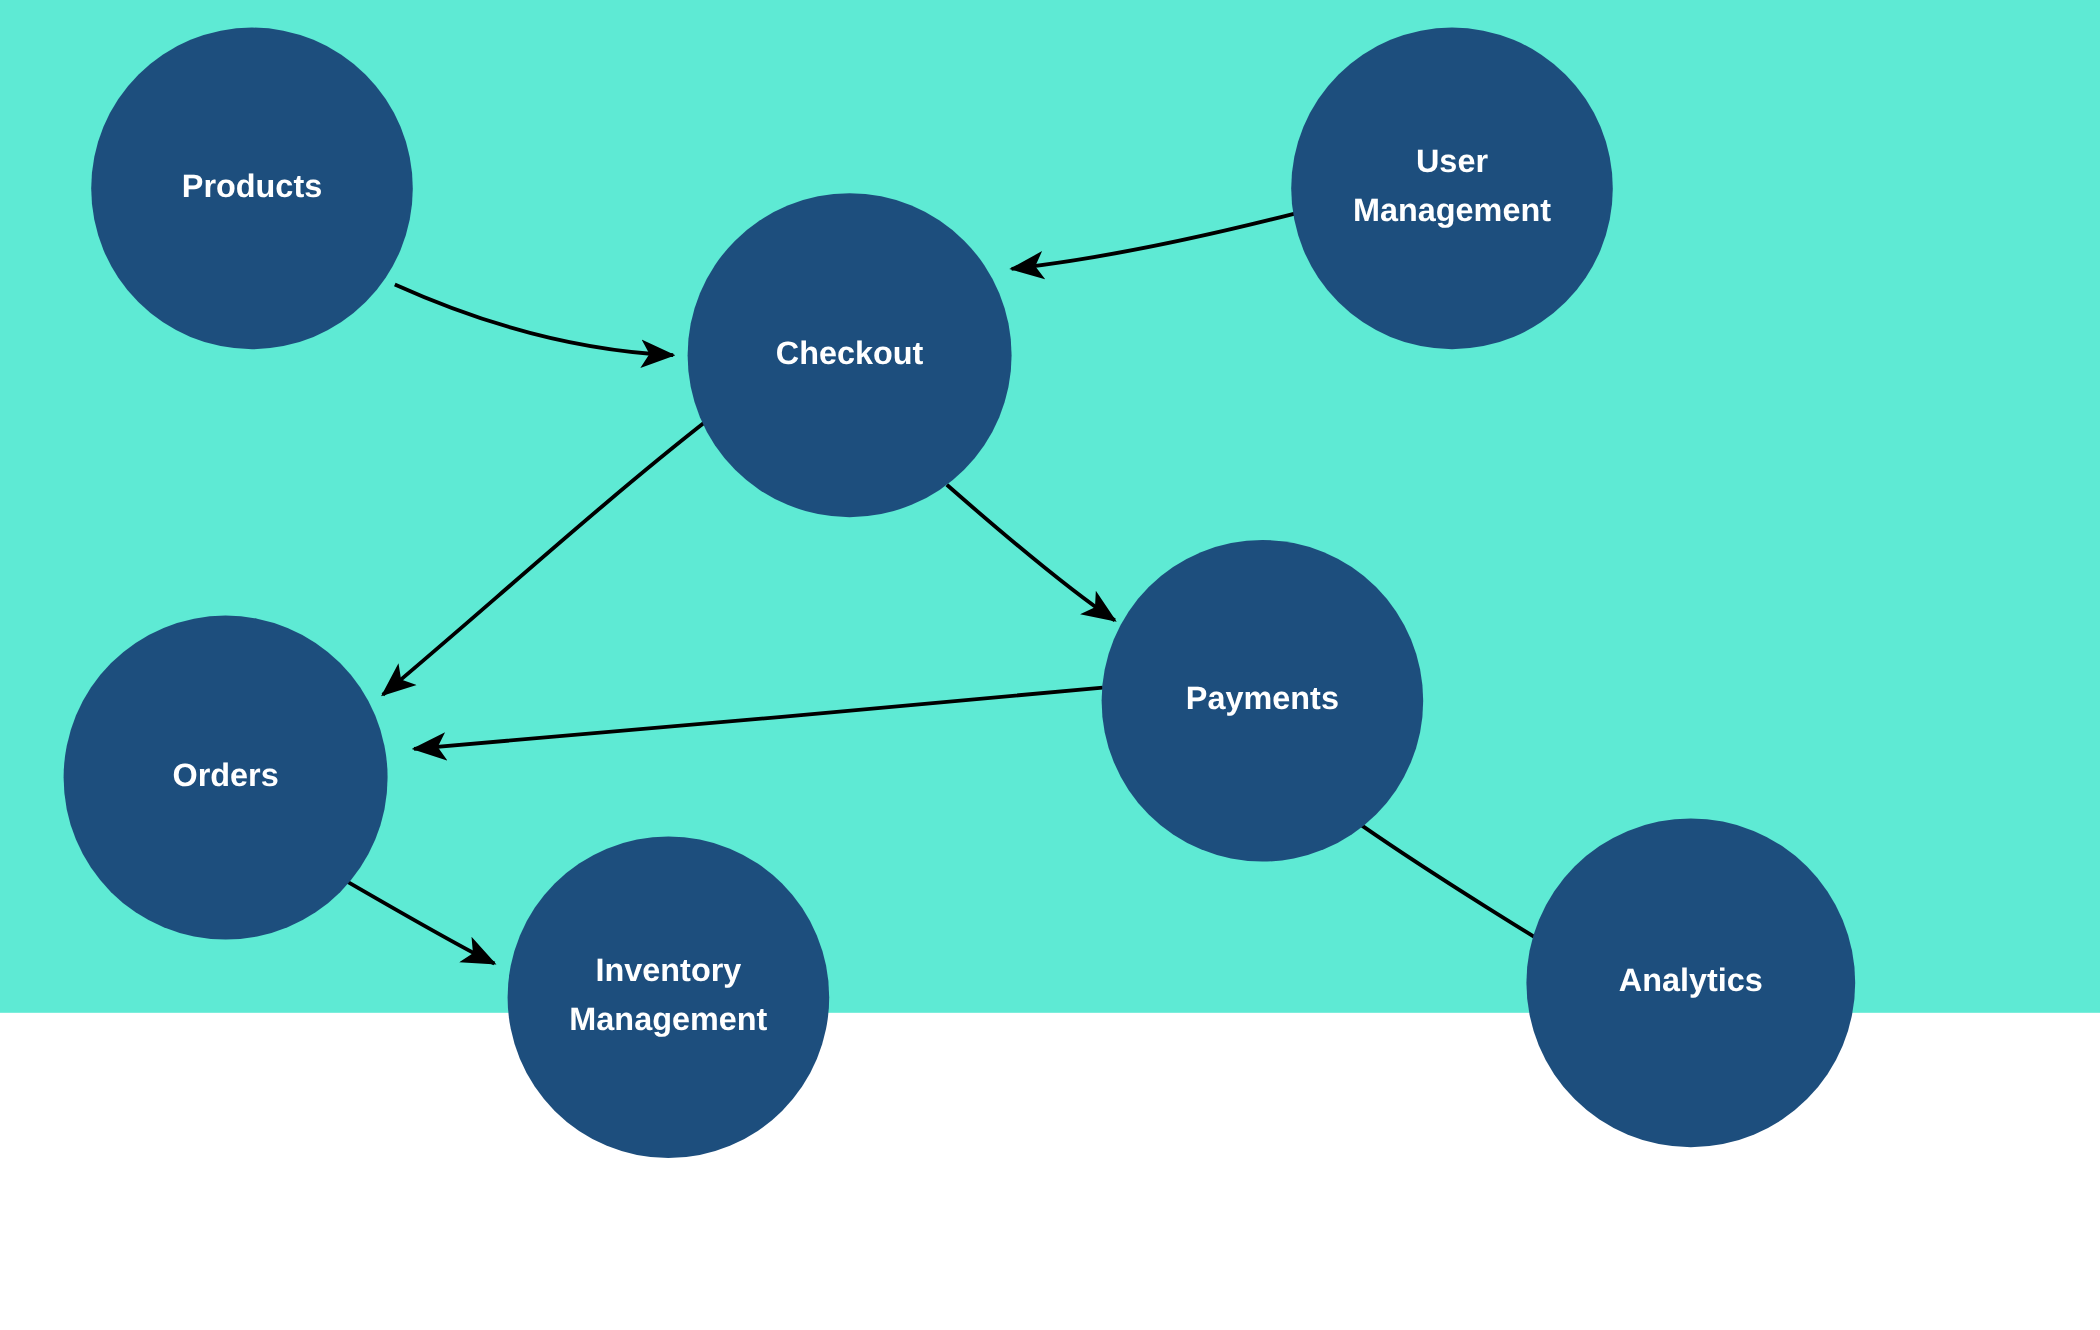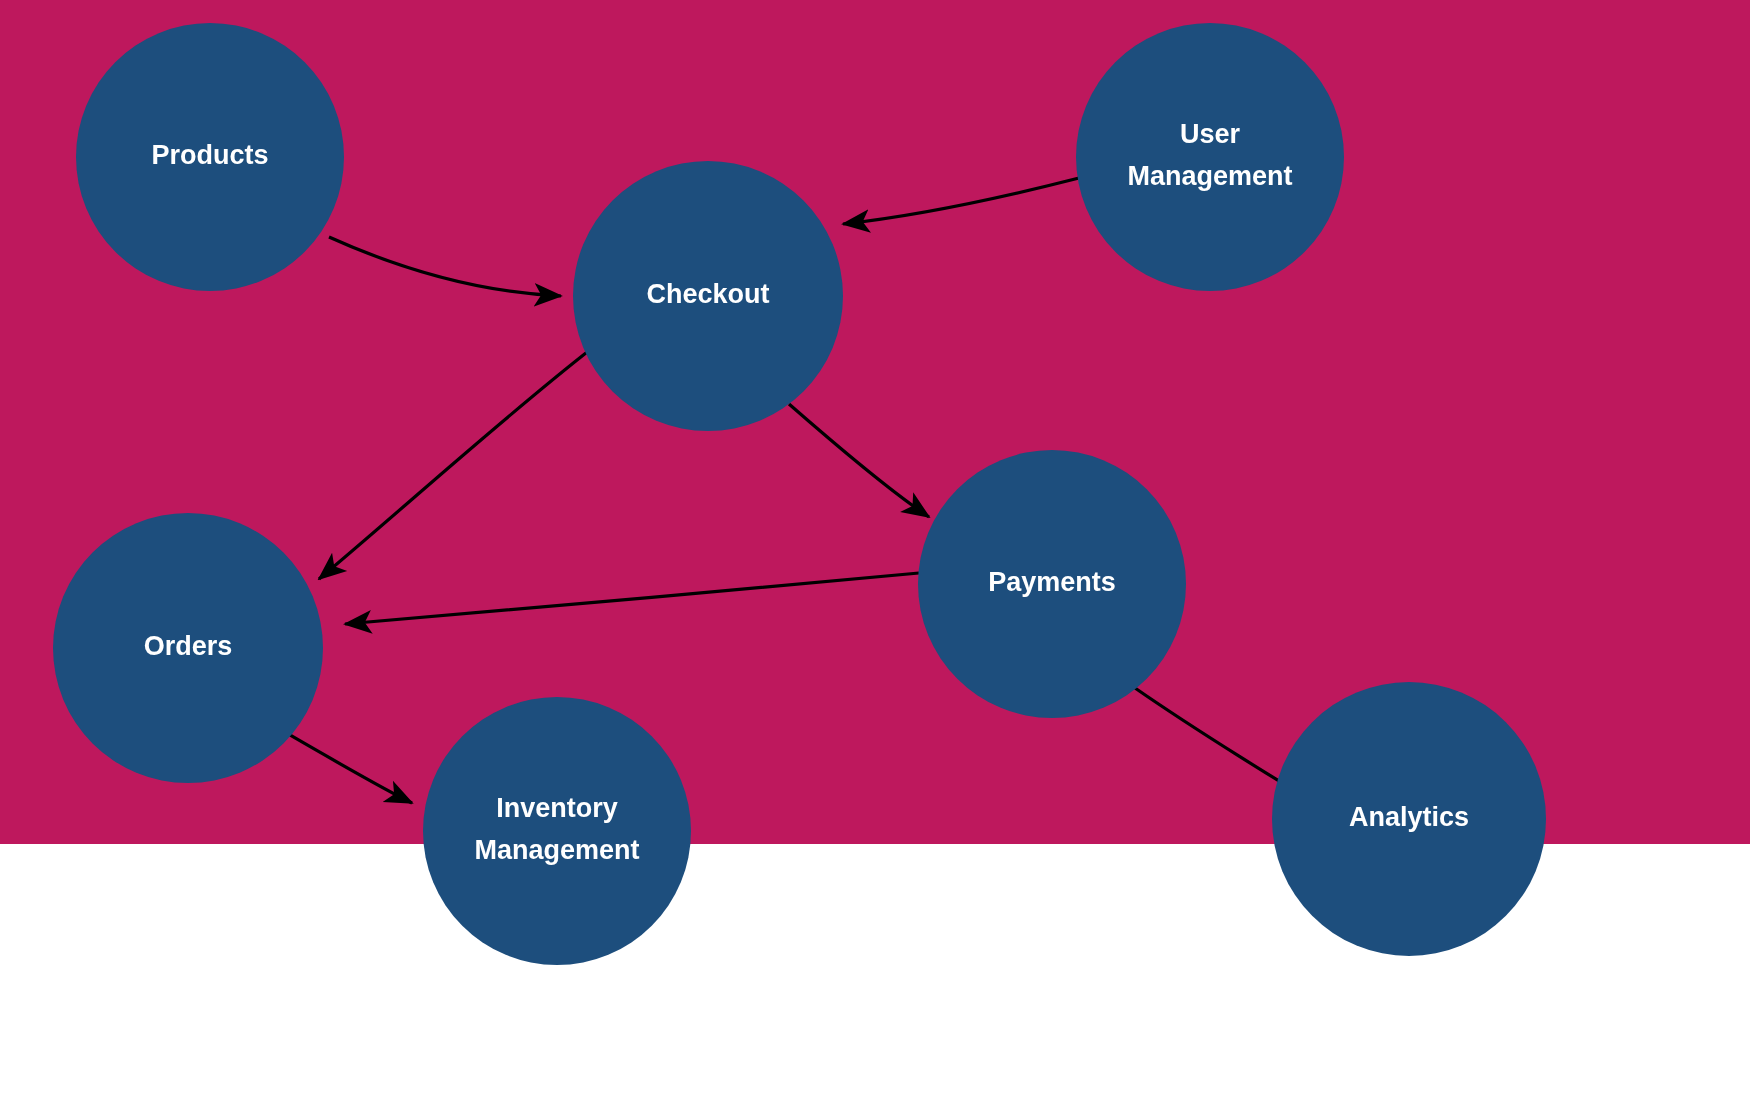--- a/index.html
+++ b/index.html
@@ -11,21 +11,21 @@
   body {
     width: 1750px;
     height: 1108px;
     overflow: hidden;
     font-family: "Liberation Sans", sans-serif;
   }
   #graph-canvas {
     position: relative;
     width: 1750px;
     height: 844px;
-    background: #be185d;
+    background: #5eead4;
   }
   #graph-svg {
     position: absolute;
     top: 0;
     left: 0;
     width: 1750px;
     height: 1108px;
     display: block;
   }
   .node-circle {

